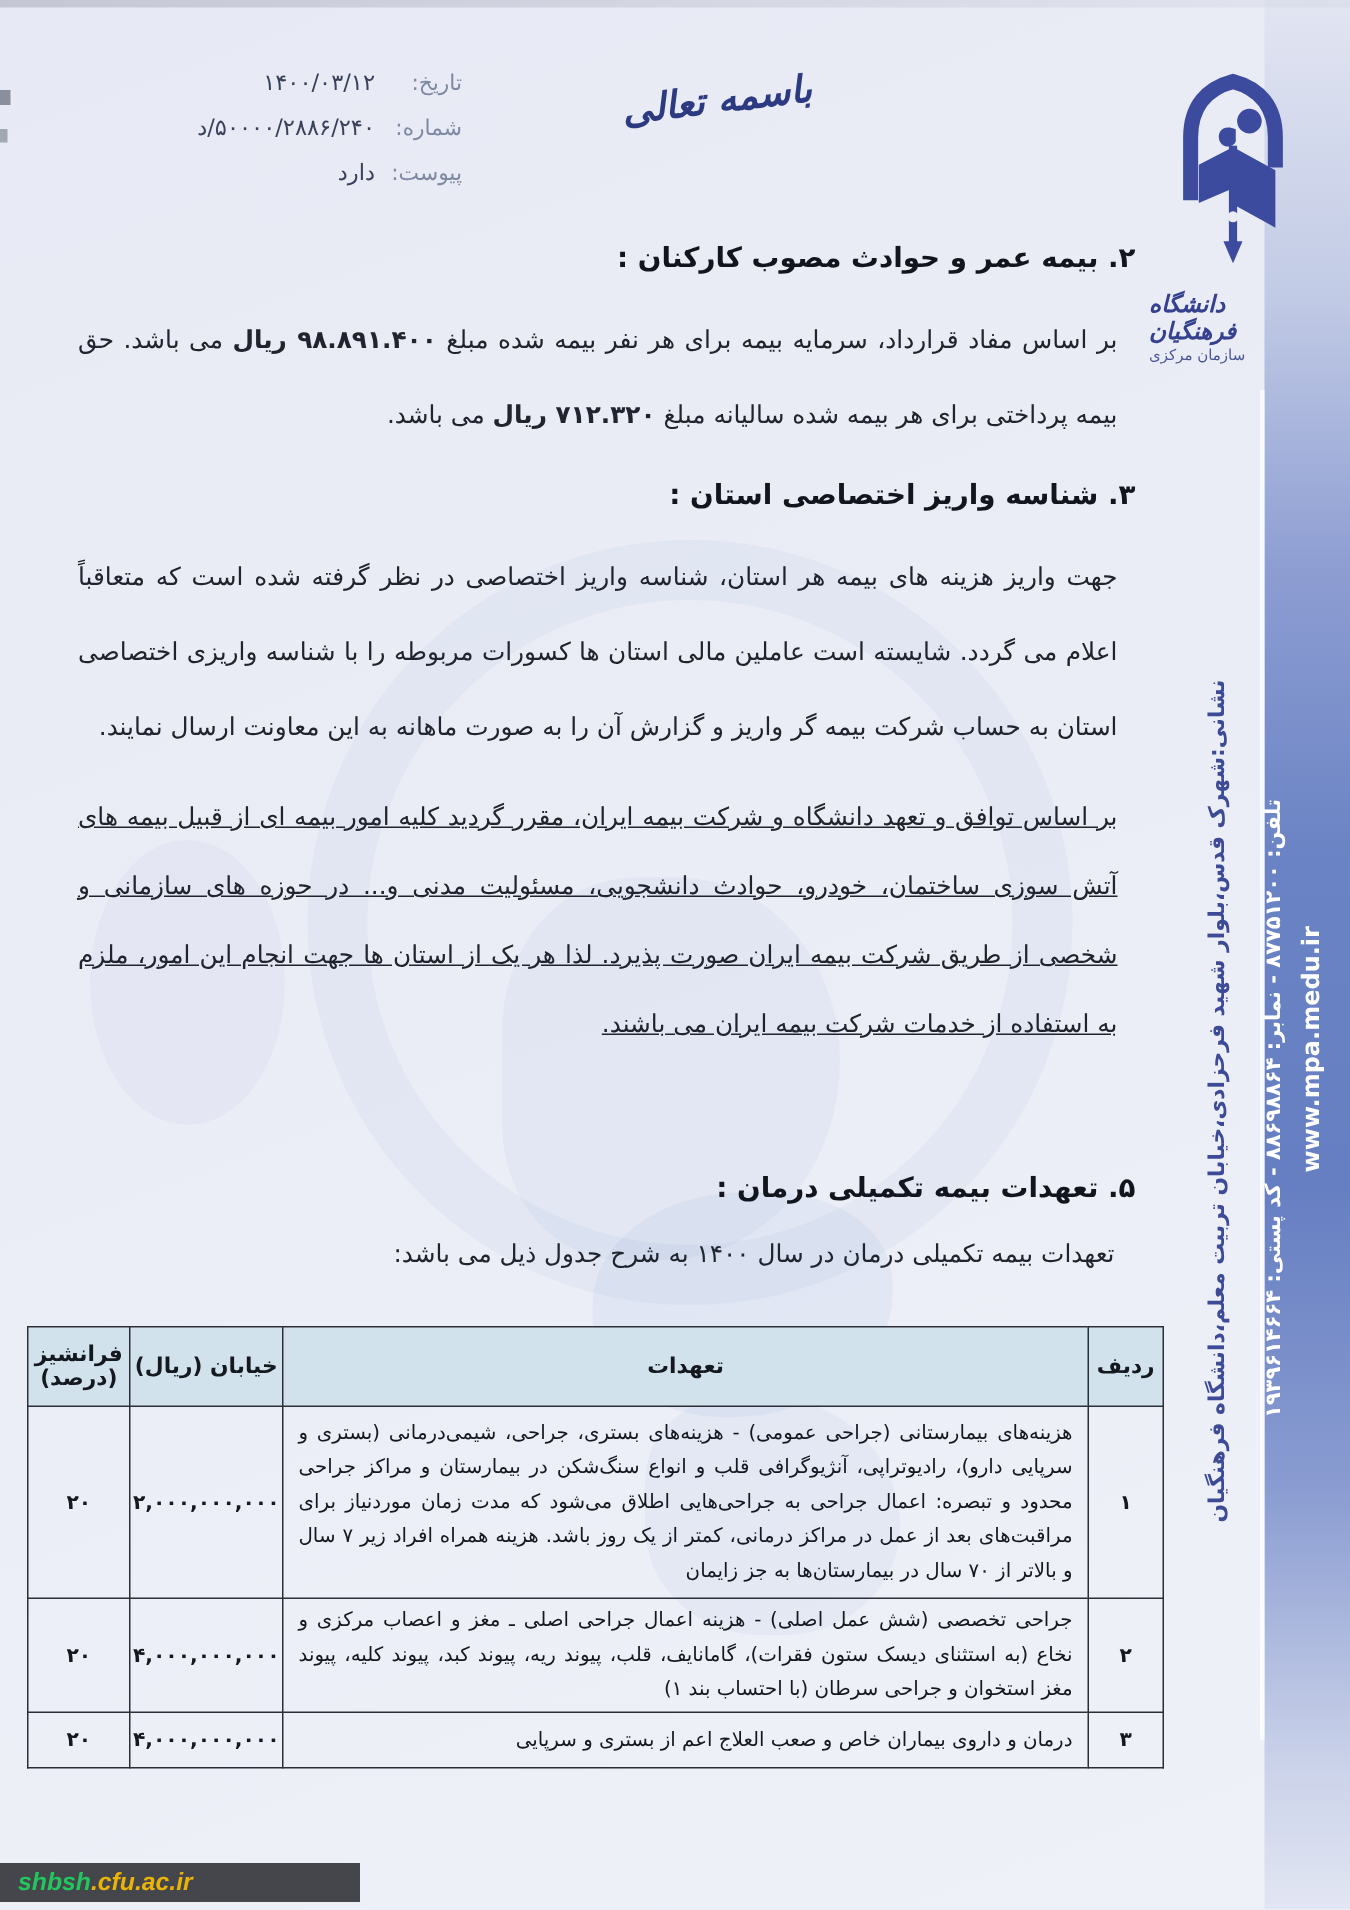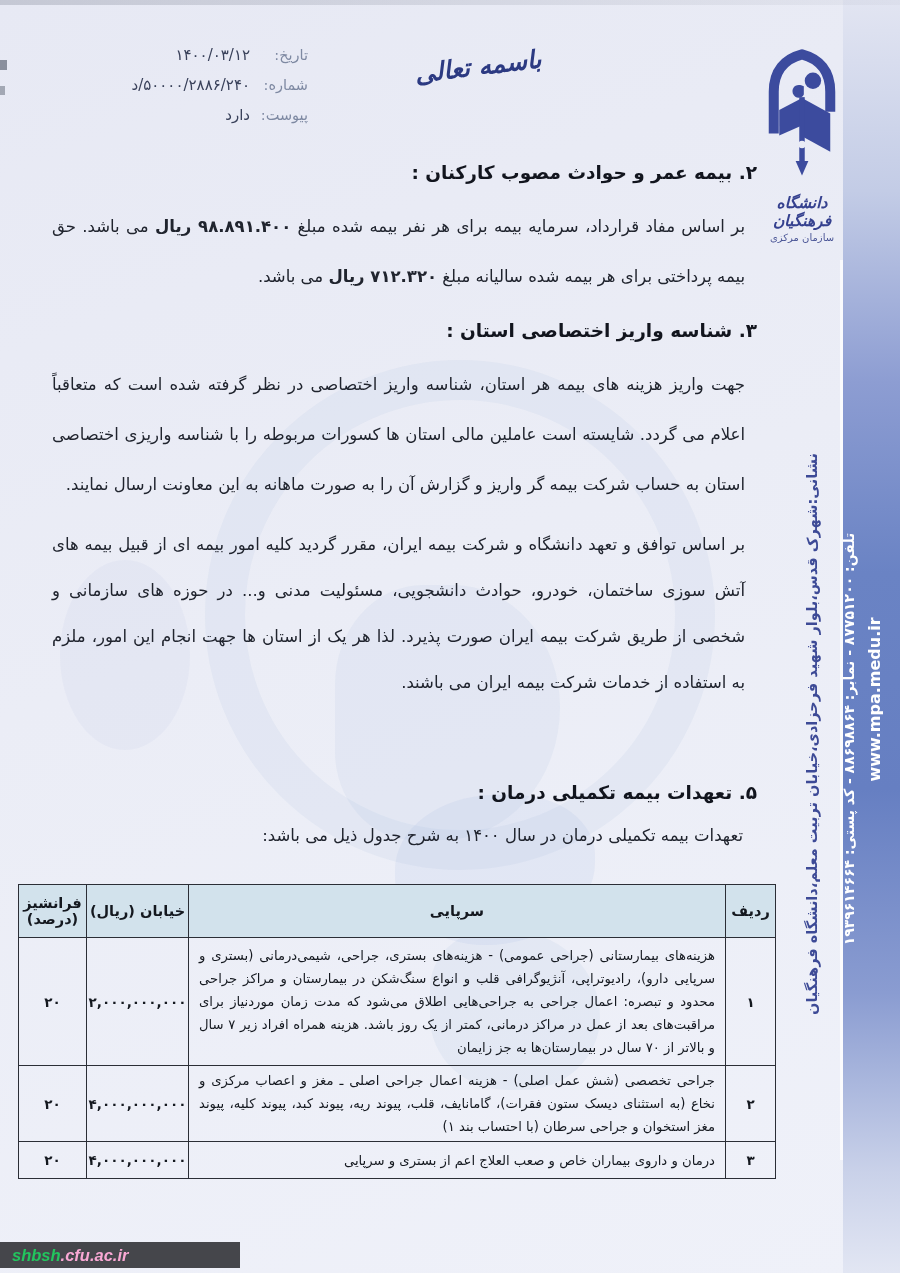--- a/index.html
+++ b/index.html
@@ -26,33 +26,33 @@
              font-size:25px;font-weight:bold;font-style:italic;color:#2c3a82;
              transform:rotate(-7deg);text-align:center;direction:rtl;}
 
   
   .hfields{position:absolute;left:58px;top:46px;width:250px;direction:rtl;z-index:2;}
   .hf-row{display:flex;align-items:baseline;height:30px;}
   .hf-label{width:58px;color:#7e89a2;font-size:14.5px;}
   .hf-value{flex:1;color:#39415a;font-size:15px;padding-left:4px;}
 
   
-  .logo{position:absolute;left:746px;top:46px;width:112px;text-align:center;z-index:2;}
+  .logo{position:absolute;left:766px;top:46px;width:112px;text-align:left;z-index:2;}
   .logo svg{display:block;margin:0 auto;}
   .logo-title{font-size:15.5px;font-weight:bold;font-style:italic;color:#35418f;direction:rtl;margin-top:2px;}
   .logo-sub{font-size:10px;color:#4a5596;direction:rtl;margin-top:2px;}
 
   
   .content-a{position:absolute;left:40px;top:156px;width:717px;height:625px;overflow:hidden;
              direction:rtl;color:#20242e;z-index:1;}
   .content-b{position:absolute;left:40px;top:768px;width:717px;direction:rtl;color:#20242e;z-index:1;}
   .sec-title{font-size:18.5px;font-weight:bold;line-height:34px;margin:8px 0 4px;color:#12151e;}
   .content-a .sec-title:first-child{margin-top:0;}
   .sec-par{font-size:16.5px;line-height:50px;margin:12px;text-align:justify;}
-  .sec-par.tight{line-height:46px;}
+  .sec-par.tight{line-height:46px;text-decoration:underline;}
   .intro-par{font-size:16.5px;line-height:44px;margin:0;padding-right:14px;text-align:right;}
   .b{font-weight:bold;}
 
   
   .benefits{position:absolute;left:18px;top:884px;width:757px;border-collapse:collapse;
             direction:rtl;color:#14181f;z-index:1;table-layout:fixed;}
   .benefits th,.benefits td{border:1.6px solid #2b2e36;}
   .benefits thead th{background:#d2e2ec;height:50px;font-size:14.5px;font-weight:bold;}
   .benefits td{background:transparent;}
   .cell-obl{padding:3px 10px;text-align:justify;font-size:13.2px;line-height:23px;}
@@ -67,21 +67,21 @@
   .v-line{position:absolute;transform:rotate(-90deg);transform-origin:center;text-align:center;z-index:2;white-space:nowrap;}
   .v-address{width:650px;left:487px;top:726px;direction:rtl;font-size:14.5px;font-weight:bold;color:#3d4a96;}
   .v-phone{width:650px;left:524px;top:731px;direction:rtl;font-size:14px;font-weight:bold;color:#ffffff;}
   .v-web{width:320px;left:714px;top:690px;direction:ltr;font-size:16px;font-weight:bold;color:#ffffff;}
 
   
   .watermark-bar{position:absolute;left:0;top:1242px;width:240px;height:26px;background:#45464b;
                  line-height:26px;padding-left:12px;box-sizing:border-box;z-index:3;
                  font-family:"Liberation Sans",sans-serif;font-style:italic;font-weight:bold;font-size:16.5px;}
   .wm-white{color:#22c55e;}
-  .wm-orange{color:#f9a8d4;}
+  .wm-orange{color:#eab308;}
 </style>
 </head>
 <body>
 
 <div class="page">
 
   <div class="top-edge"></div>
   <div class="artifact-1"></div>
   <div class="artifact-2"></div>
 
@@ -141,21 +141,21 @@
   <table class="benefits">
     <colgroup>
         <col style="width:50px">
         <col style="width:537px">
         <col style="width:102px">
         <col style="width:68px">
       </colgroup>
     <thead>
       <tr>
         <th>ردیف</th>
-        <th>سرپایی</th>
+        <th>تعهدات</th>
         <th>خیابان (ریال)</th>
         <th>فرانشیز (درصد)</th>
       </tr>
     </thead>
     <tbody>
       <tr class="r1">
         <td class="num">۱</td>
         <td class="cell-obl">هزینه‌های بیمارستانی (جراحی عمومی) - هزینه‌های بستری، جراحی، شیمی‌درمانی (بستری و سرپایی دارو)، رادیوتراپی، آنژیوگرافی قلب و انواع سنگ‌شکن در بیمارستان و مراکز جراحی محدود و تبصره: اعمال جراحی به جراحی‌هایی اطلاق می‌شود که مدت زمان موردنیاز برای مراقبت‌های بعد از عمل در مراکز درمانی، کمتر از یک روز باشد. هزینه همراه افراد زیر ۷ سال و بالاتر از ۷۰ سال در بیمارستان‌ها به جز زایمان</td>
         <td class="num">۲,۰۰۰,۰۰۰,۰۰۰</td>
         <td class="num">۲۰</td>

